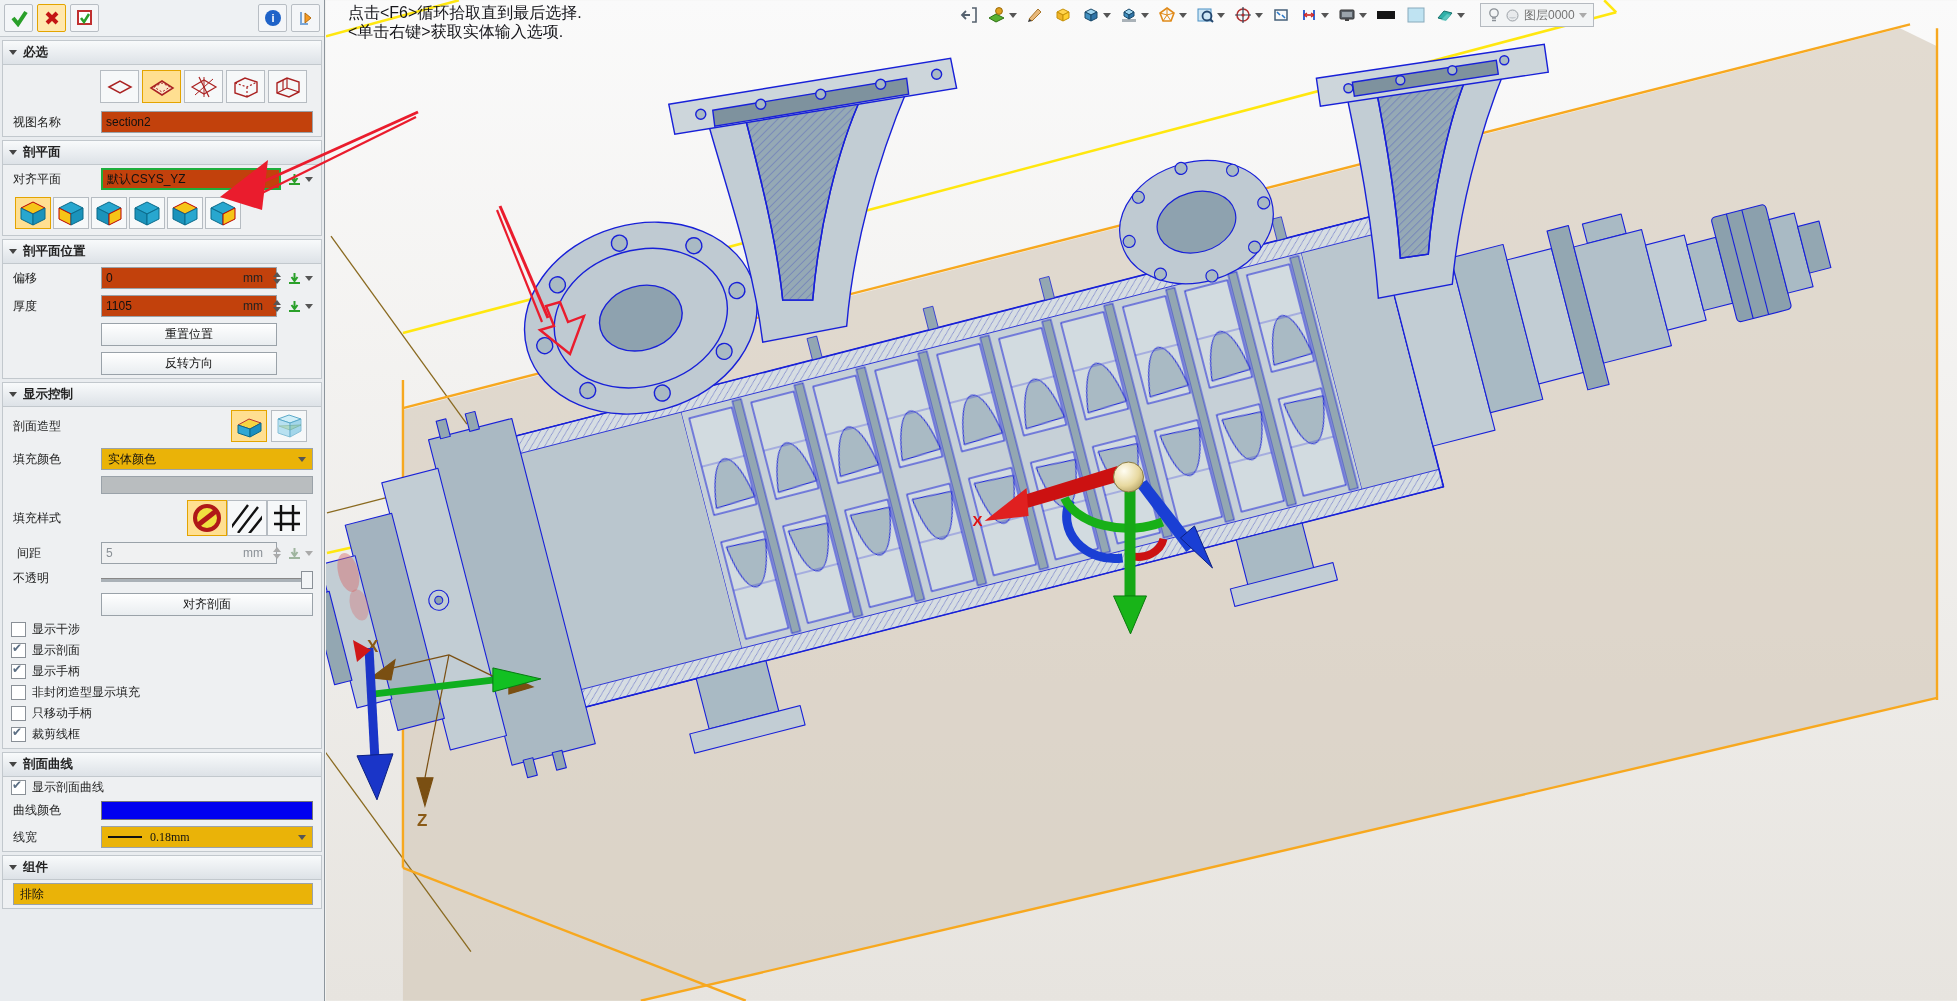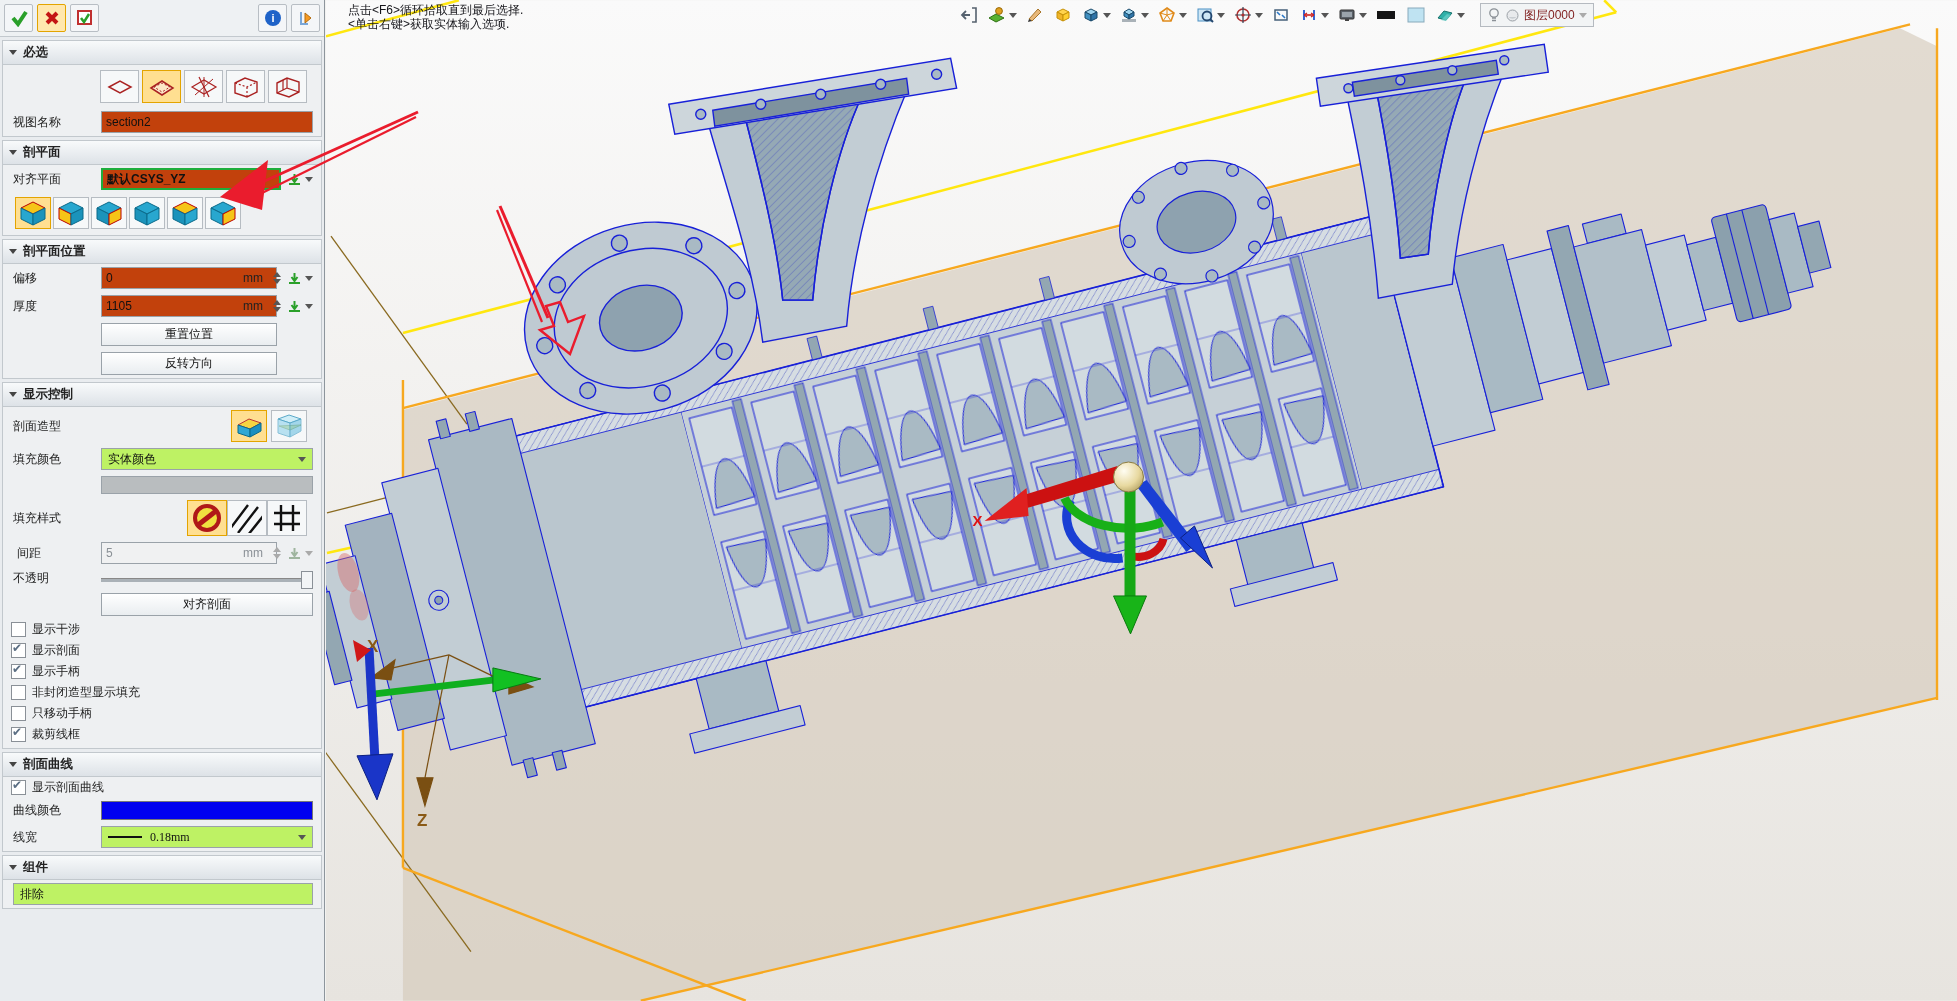--- a/index.html
+++ b/index.html
@@ -10,57 +10,57 @@
   .topbar{height:32px;display:flex;align-items:center;padding:2px 4px;gap:4px;background:#eef1f3;border-bottom:1px solid #c3c9ce;}
   .tb-btn{width:27px;height:26px;border:1px solid #b8bec4;background:#f4f6f8;border-radius:2px;display:flex;align-items:center;justify-content:center;}
   .tb-btn.sel{background:#ffe7ae;border:1px solid #e3a400;}
   .tb-spacer{flex:1;}
   .grp{margin:3px 2px 0 2px;border:1px solid #c2c8cd;background:#eef0f2;}
   .sec-hd{height:23px;display:flex;align-items:center;gap:6px;padding:0 6px;background:linear-gradient(#f8fafb,#dde2e7);border-bottom:1px solid #c2c8cd;font-size:12.5px;font-weight:bold;color:#222;}
   .tri{width:0;height:0;border-left:4px solid transparent;border-right:4px solid transparent;border-top:5px solid #444;}
   .row{display:flex;align-items:center;padding:3px 8px 3px 10px;}
   .lbl{width:88px;font-size:12px;color:#222;flex:none;}
   .inp{flex:1;height:20px;border:1px solid #9aa2a9;background:#c2410c;font-size:12px;padding:0 4px;font-family:inherit;color:#111;min-width:0;}
-  .inp.green{border:2px solid #1fae3d;height:18px;font-weight:bold;}
+  .inp.green{border:2px solid #1fae3d;height:18px;}
   .inp[disabled]{background:#f0f1f2;color:#8a9096;}
   .unit{font-size:12px;color:#222;margin-left:-34px;margin-right:6px;z-index:2;}
   .spin{display:flex;flex-direction:column;gap:2px;margin-left:4px;}
   .spin i{width:0;height:0;border-left:4px solid transparent;border-right:4px solid transparent;}
   .spin .up{border-bottom:5px solid #555;}
   .spin .dn{border-top:5px solid #555;}
   .car{width:0;height:0;border-left:4px solid transparent;border-right:4px solid transparent;border-top:5px solid #555;}
   .car.dis{border-top-color:#aaa;}
   .impwrap{display:flex;align-items:center;gap:3px;margin-left:6px;}
   .btn{display:block;flex:1;height:21px;border:1px solid #9aa2a9;background:linear-gradient(#ffffff,#e9edf0);font-size:12px;color:#111;text-align:center;line-height:21px;}
   .iconrow{display:flex;gap:3px;justify-content:center;padding:5px 6px;}
   .pick{width:37px;height:31px;border:1px solid #b6bcc2;background:#f6f8f9;display:flex;align-items:center;justify-content:center;}
   .pick.sel{background:#ffdf91;border:1px solid #e3a400;}
   .cubebar{display:flex;gap:2px;padding:4px 6px 6px 12px;}
   .cube{width:34px;height:30px;border:1px solid #b6bcc2;background:#f6f8f9;display:flex;align-items:center;justify-content:center;}
   .cube.sel{background:#ffdf91;border:1px solid #e3a400;}
   .swatch{flex:1;height:17px;border:1px solid #777;}
-  .ddl{flex:1;height:20px;border:1px solid #9aa2a9;background:#bef264;display:flex;align-items:center;font-size:12px;padding:0 6px;color:#111;justify-content:space-between;}
+  .ddl{flex:1;height:20px;border:1px solid #9aa2a9;background:#eab308;display:flex;align-items:center;font-size:12px;padding:0 6px;color:#111;justify-content:space-between;}
   .graybar{flex:1;height:16px;background:#b9bdbf;border:1px solid #9aa2a9;}
   .slider{flex:1;height:16px;position:relative;}
   .slider .track{position:absolute;left:0;right:0;top:7px;height:3px;background:#aab1b7;border-top:1px solid #888;}
   .slider .knob{position:absolute;right:0;top:0;width:10px;height:16px;background:#f2f4f6;border:1px solid #8a9097;}
   .chk-row{display:flex;align-items:center;gap:6px;padding:2px 8px;}
   .cb{width:13px;height:13px;border:1px solid #8a9097;background:#fff;position:relative;flex:none;}
   .cb.checked::after{content:"✔";position:absolute;left:0px;top:-3px;font-size:12px;color:#5b6e83;}
   .chk-lbl{font-size:12px;color:#222;}
   .linew{width:34px;height:0;border-top:2px solid #111;margin-right:8px;}
   .halfbtns{display:flex;gap:6px;padding:4px 8px;}
 
   
   #viewport{position:absolute;left:326px;top:0;width:1631px;height:1001px;}
   #scene{position:absolute;left:0;top:0;}
-  .prompt{position:absolute;left:22px;top:3px;font-size:12px;color:#15151a;line-height:1.2;z-index:20;}
+  .prompt{position:absolute;left:22px;top:3px;font-size:16px;color:#15151a;line-height:1.2;z-index:20;}
   .vtoolbar{position:absolute;left:630px;top:2px;display:flex;align-items:center;gap:2px;z-index:20;}
   .vtb-btn{height:26px;display:flex;align-items:center;padding:0 3px;gap:2px;}
-  .layercombo{display:flex;align-items:center;gap:4px;border:1px solid #b5bac0;background:#f2f4f5;height:22px;padding:0 6px;margin-left:10px;font-size:12px;color:#7f1d1d;}
+  .layercombo{display:flex;align-items:center;gap:4px;border:1px solid #b5bac0;background:#f2f4f5;height:22px;padding:0 6px;margin-left:10px;font-size:12px;color:#737373;}
   #overlay{position:absolute;left:0;top:0;z-index:60;pointer-events:none;}
 </style>
 </head>
 <body>
 
 <div id="app">
 
   <div id="panel">
 
     <div class="topbar">

